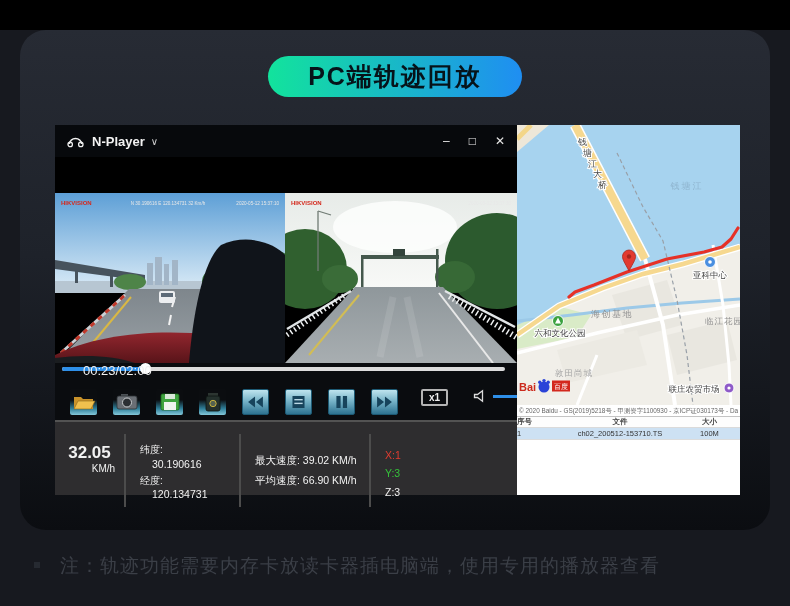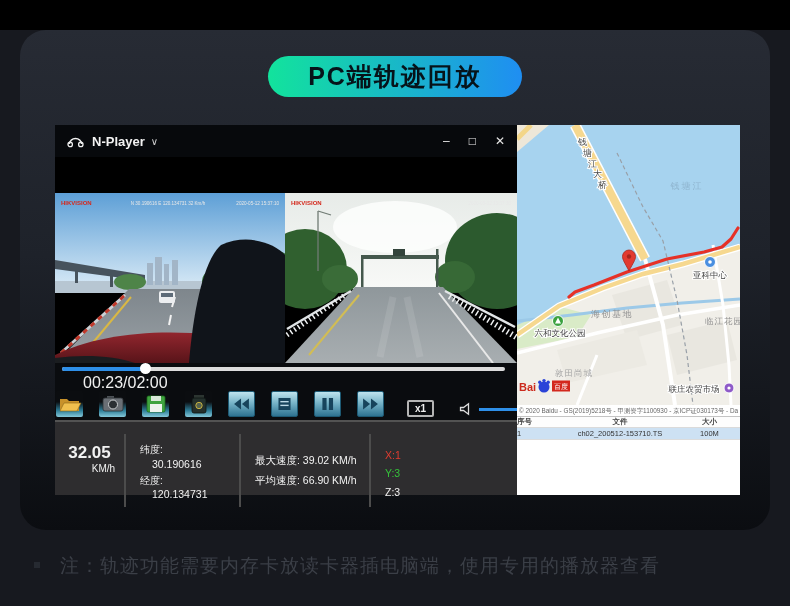--- a/index.html
+++ b/index.html
@@ -22,23 +22,23 @@
   .chev { color:#cfcfcf; font-size:10px; }
   .win-btns { margin-left:auto; display:flex; gap:19px; align-items:center; }
   .win-btns span { color:#e8e8e8; font-size:12px; line-height:1; cursor:default; }
 
   .videos { position:absolute; left:0; top:32px; width:462px; height:206px; display:flex; background:#000; }
   .videos svg { display:block; }
 
   .progress-track { position:absolute; left:7px; top:242px; width:443px; height:4px; background:#dcdcdc; border-radius:2px; }
   .progress-fill { position:absolute; left:0; top:0; height:4px; width:84px; background:#2e8fe8; border-radius:2px; }
   .progress-handle { position:absolute; left:85px; top:238px; width:11px; height:11px; border-radius:50%; background:#fff; }
-  .time-label { position:absolute; left:7px; top:249px; color:#f0f0f0; font-size:16px;padding-left:21px; }
-
-  .controls { position:absolute; left:1px; top:264px; height:28px; display:flex; align-items:flex-end; gap:16px; }
+  .time-label { position:absolute; left:7px; top:238px; color:#f0f0f0; font-size:13px;padding-left:21px; }
+
+  .controls { position:absolute; left:15px; top:264px; height:28px; display:flex; align-items:flex-start; gap:16px; }
   .tile { width:27px; height:26px; border-radius:2px; display:flex; align-items:center; justify-content:center; }
   .tile-dark { background:linear-gradient(180deg,#0b0d10 0%,#0b0d10 42%,#2e7d97 75%,#84c8da 100%); }
   .tile-blue { background:linear-gradient(180deg,#bfe4ee 0%,#74b1c6 48%,#2e7391 100%); border:1px solid #1d5a74; }
   .speed-box { margin-left:7px; width:27px; height:17px; border:2px solid #b5b5b5; border-radius:2px;
                color:#eee; font-size:10px; font-weight:bold; display:flex; align-items:center; justify-content:center; }
   .vol-wrap { margin-left:9px; display:flex; align-items:center; gap:7px; }
   .vol-track { position:relative; width:70px; height:3px; background:#9a9a9a; border-radius:2px; }
   .vol-fill { position:absolute; left:0; top:0; height:3px; width:46px; background:#2e8fe8; }
   .vol-handle { position:absolute; left:41px; top:-3.5px; width:10px; height:10px; border-radius:50%; background:#fff; }
 

